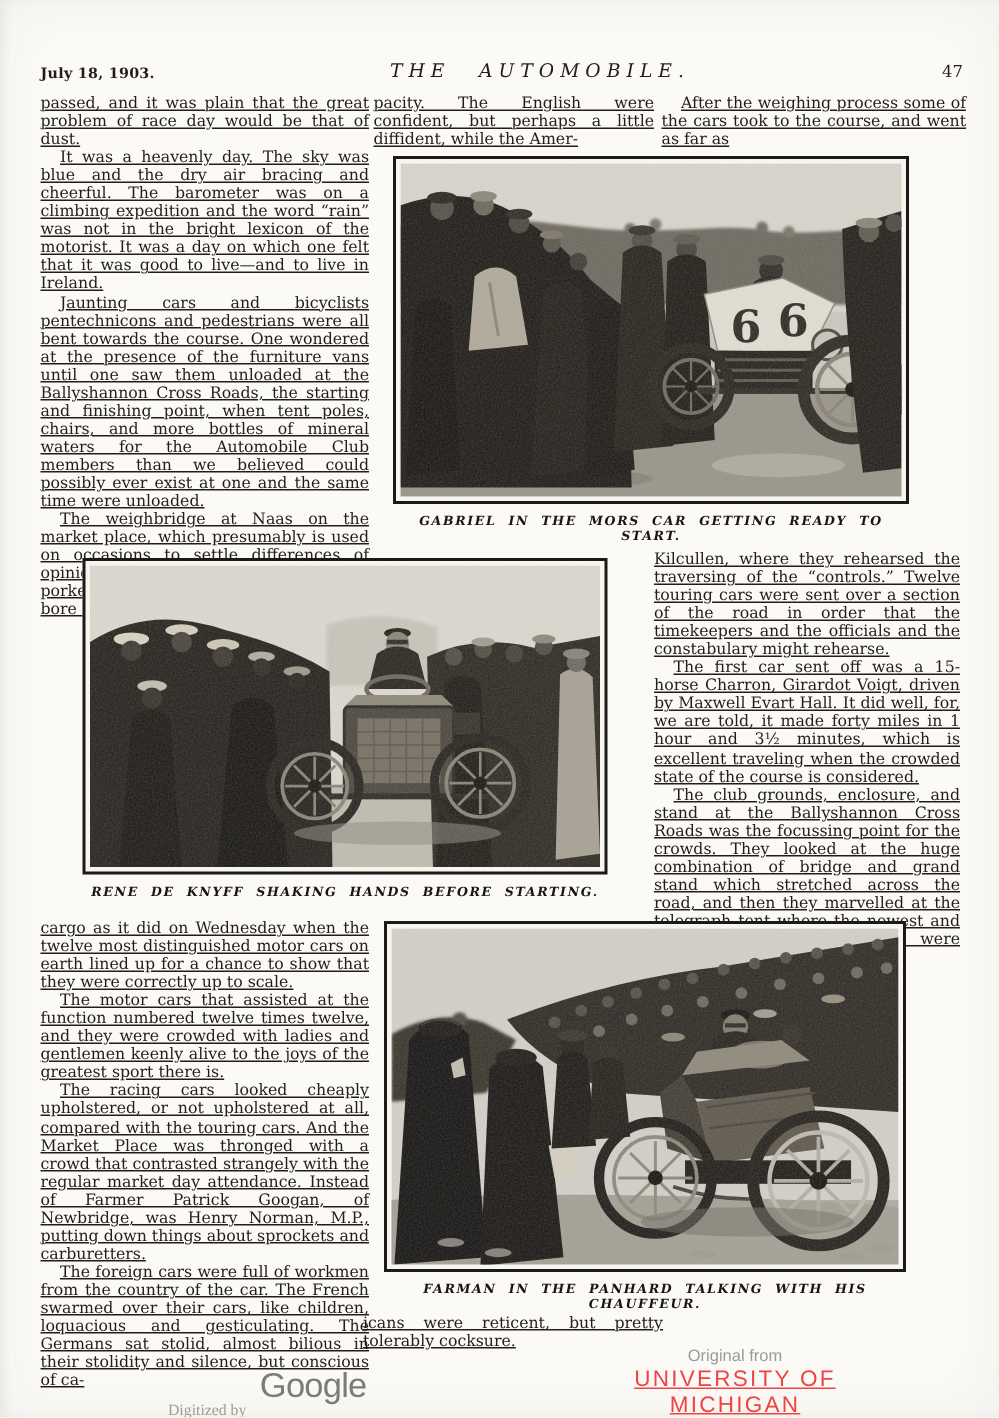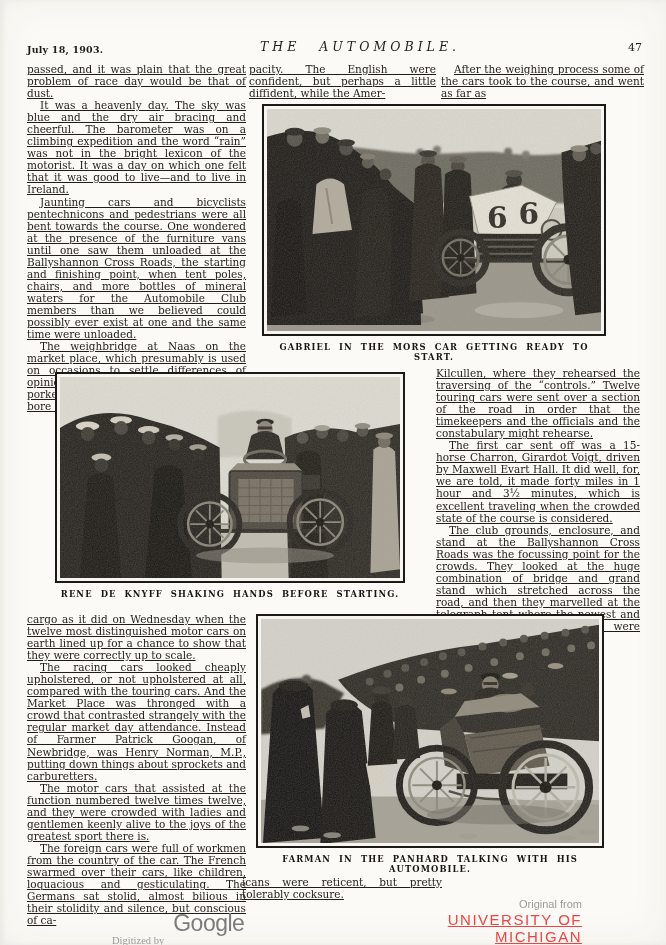--- a/index.html
+++ b/index.html
@@ -25,29 +25,29 @@
   .c-left-bot{left:27px;top:613px;width:219px;}
   .c-mid-bot{left:242px;top:876px;width:200px;}
   .c-right-bot{left:455px;top:876px;width:196px;}
   
   .photo{position:absolute;border:2px solid #1c1a17;background:#f6f5f0;padding:3px;box-sizing:border-box;}
   .photo svg{display:block;width:100%;height:100%;}
   .ph1{left:262px;top:104px;width:344px;height:232px;}
   .ph2{left:55px;top:372px;width:350px;height:211px;}
   .ph3{left:256px;top:614px;width:348px;height:234px;}
   .caption{position:absolute;text-align:center;font-size:8.4px;font-weight:bold;
-    letter-spacing:1.1px;word-spacing:4px;color:#18160f;}
+    letter-spacing:1.1px;word-spacing:4px;color:#18160f;font-style:italic;}
   .cap1{left:262px;top:342px;width:344px;}
   .cap2{left:55px;top:589px;width:350px;}
   .cap3{left:256px;top:854px;width:348px;}
   
   .ft-left{position:absolute;left:112px;top:901px;display:flex;align-items:center;gap:9px;}
   .ft-digitized{font-family:Liberation Serif, serif;font-size:10.5px;color:#9c9c9a;margin-top:34px;}
   .ft-google{font-family:Liberation Sans, sans-serif;font-size:23px;color:#7c7c7a;letter-spacing:-.5px;line-height:1;}
-  .ft-right{position:absolute;left:358px;top:898px;width:224px;text-align:right;
+  .ft-right{position:absolute;left:378px;top:898px;width:224px;text-align:center;
     font-family:"Liberation Sans",sans-serif;color:#9b9b99;}
   .ft-orig{font-size:11px;}
   .ft-univ{font-size:15px;letter-spacing:1.5px;color:#ef4444;margin-top:1px;text-decoration:underline;}
 </style>
 </head>
 <body>
 
 <div class="page">
 
   <span class="hdr-date">July 18, 1903.</span>
@@ -260,22 +260,22 @@
         </g>
         <ellipse cx="208" cy="182" rx="70" ry="8" fill="#8f8b80" opacity=".55"></ellipse>
       </g>
       <rect width="345" height="205" filter="url(#p2n)" opacity=".5"></rect>
     </svg>
   </figure>
   <div class="caption cap2">RENE DE KNYFF SHAKING HANDS BEFORE STARTING.</div>
 
   <div class="col c-left-bot">
     <p class="cont">cargo as it did on Wednesday when the twelve most distinguished motor cars on earth lined up for a chance to show that they were correctly up to scale.</p>
+    <p>The motor cars that assisted at the function numbered twelve times twelve, and they were crowded with ladies and gentlemen keenly alive to the joys of the greatest sport there is.</p>
     <p>The racing cars looked cheaply upholstered, or not upholstered at all, compared with the touring cars.  And the Market Place was thronged with a crowd that contrasted strangely with the regular market day attendance.  Instead of Farmer Patrick Googan, of Newbridge, was Henry Norman, M.P., putting down things about sprockets and carburetters.</p>
-    <p>The motor cars that assisted at the function numbered twelve times twelve, and they were crowded with ladies and gentlemen keenly alive to the joys of the greatest sport there is.</p>
     <p>The foreign cars were full of workmen from the country of the car.  The French swarmed over their cars, like children, loquacious and gesticulating.  The Germans sat stolid, almost bilious in their stolidity and silence, but conscious of ca-</p>
   </div>
 
   <figure class="photo ph3" style="margin:0">
     <svg viewBox="0 0 342 229" preserveAspectRatio="none">
       <defs>
         <filter id="p3b" x="-20%" y="-20%" width="140%" height="140%">
             <feGaussianBlur stdDeviation="1"></feGaussianBlur>
           </filter>
         <filter id="p3n" x="0" y="0" width="100%" height="100%">
@@ -374,21 +374,21 @@
       <g fill="#a09c91" opacity=".8">
         <ellipse cx="40" cy="214" rx="9" ry="3"></ellipse>
           <ellipse cx="72" cy="221" rx="9" ry="3"></ellipse>
         <ellipse cx="330" cy="218" rx="9" ry="3"></ellipse>
           <ellipse cx="310" cy="224" rx="9" ry="3"></ellipse>
         <ellipse cx="210" cy="222" rx="9" ry="3"></ellipse>
       </g>
       <rect width="342" height="229" filter="url(#p3n)" opacity=".5"></rect>
     </svg>
   </figure>
-  <div class="caption cap3">FARMAN IN THE PANHARD TALKING WITH HIS AUTOMOBILE.</div>
+  <div class="caption cap3">FARMAN IN THE PANHARD TALKING WITH HIS CHAUFFEUR.</div>
 
   <div class="col c-mid-bot">
     <p class="cont">icans were reticent, but pretty tolerably cocksure.</p>
   </div>
 
   <div class="ft-left">
     <span class="ft-digitized">Digitized by</span>
     <span class="ft-google">Google</span>
   </div>
   <div class="ft-right">

